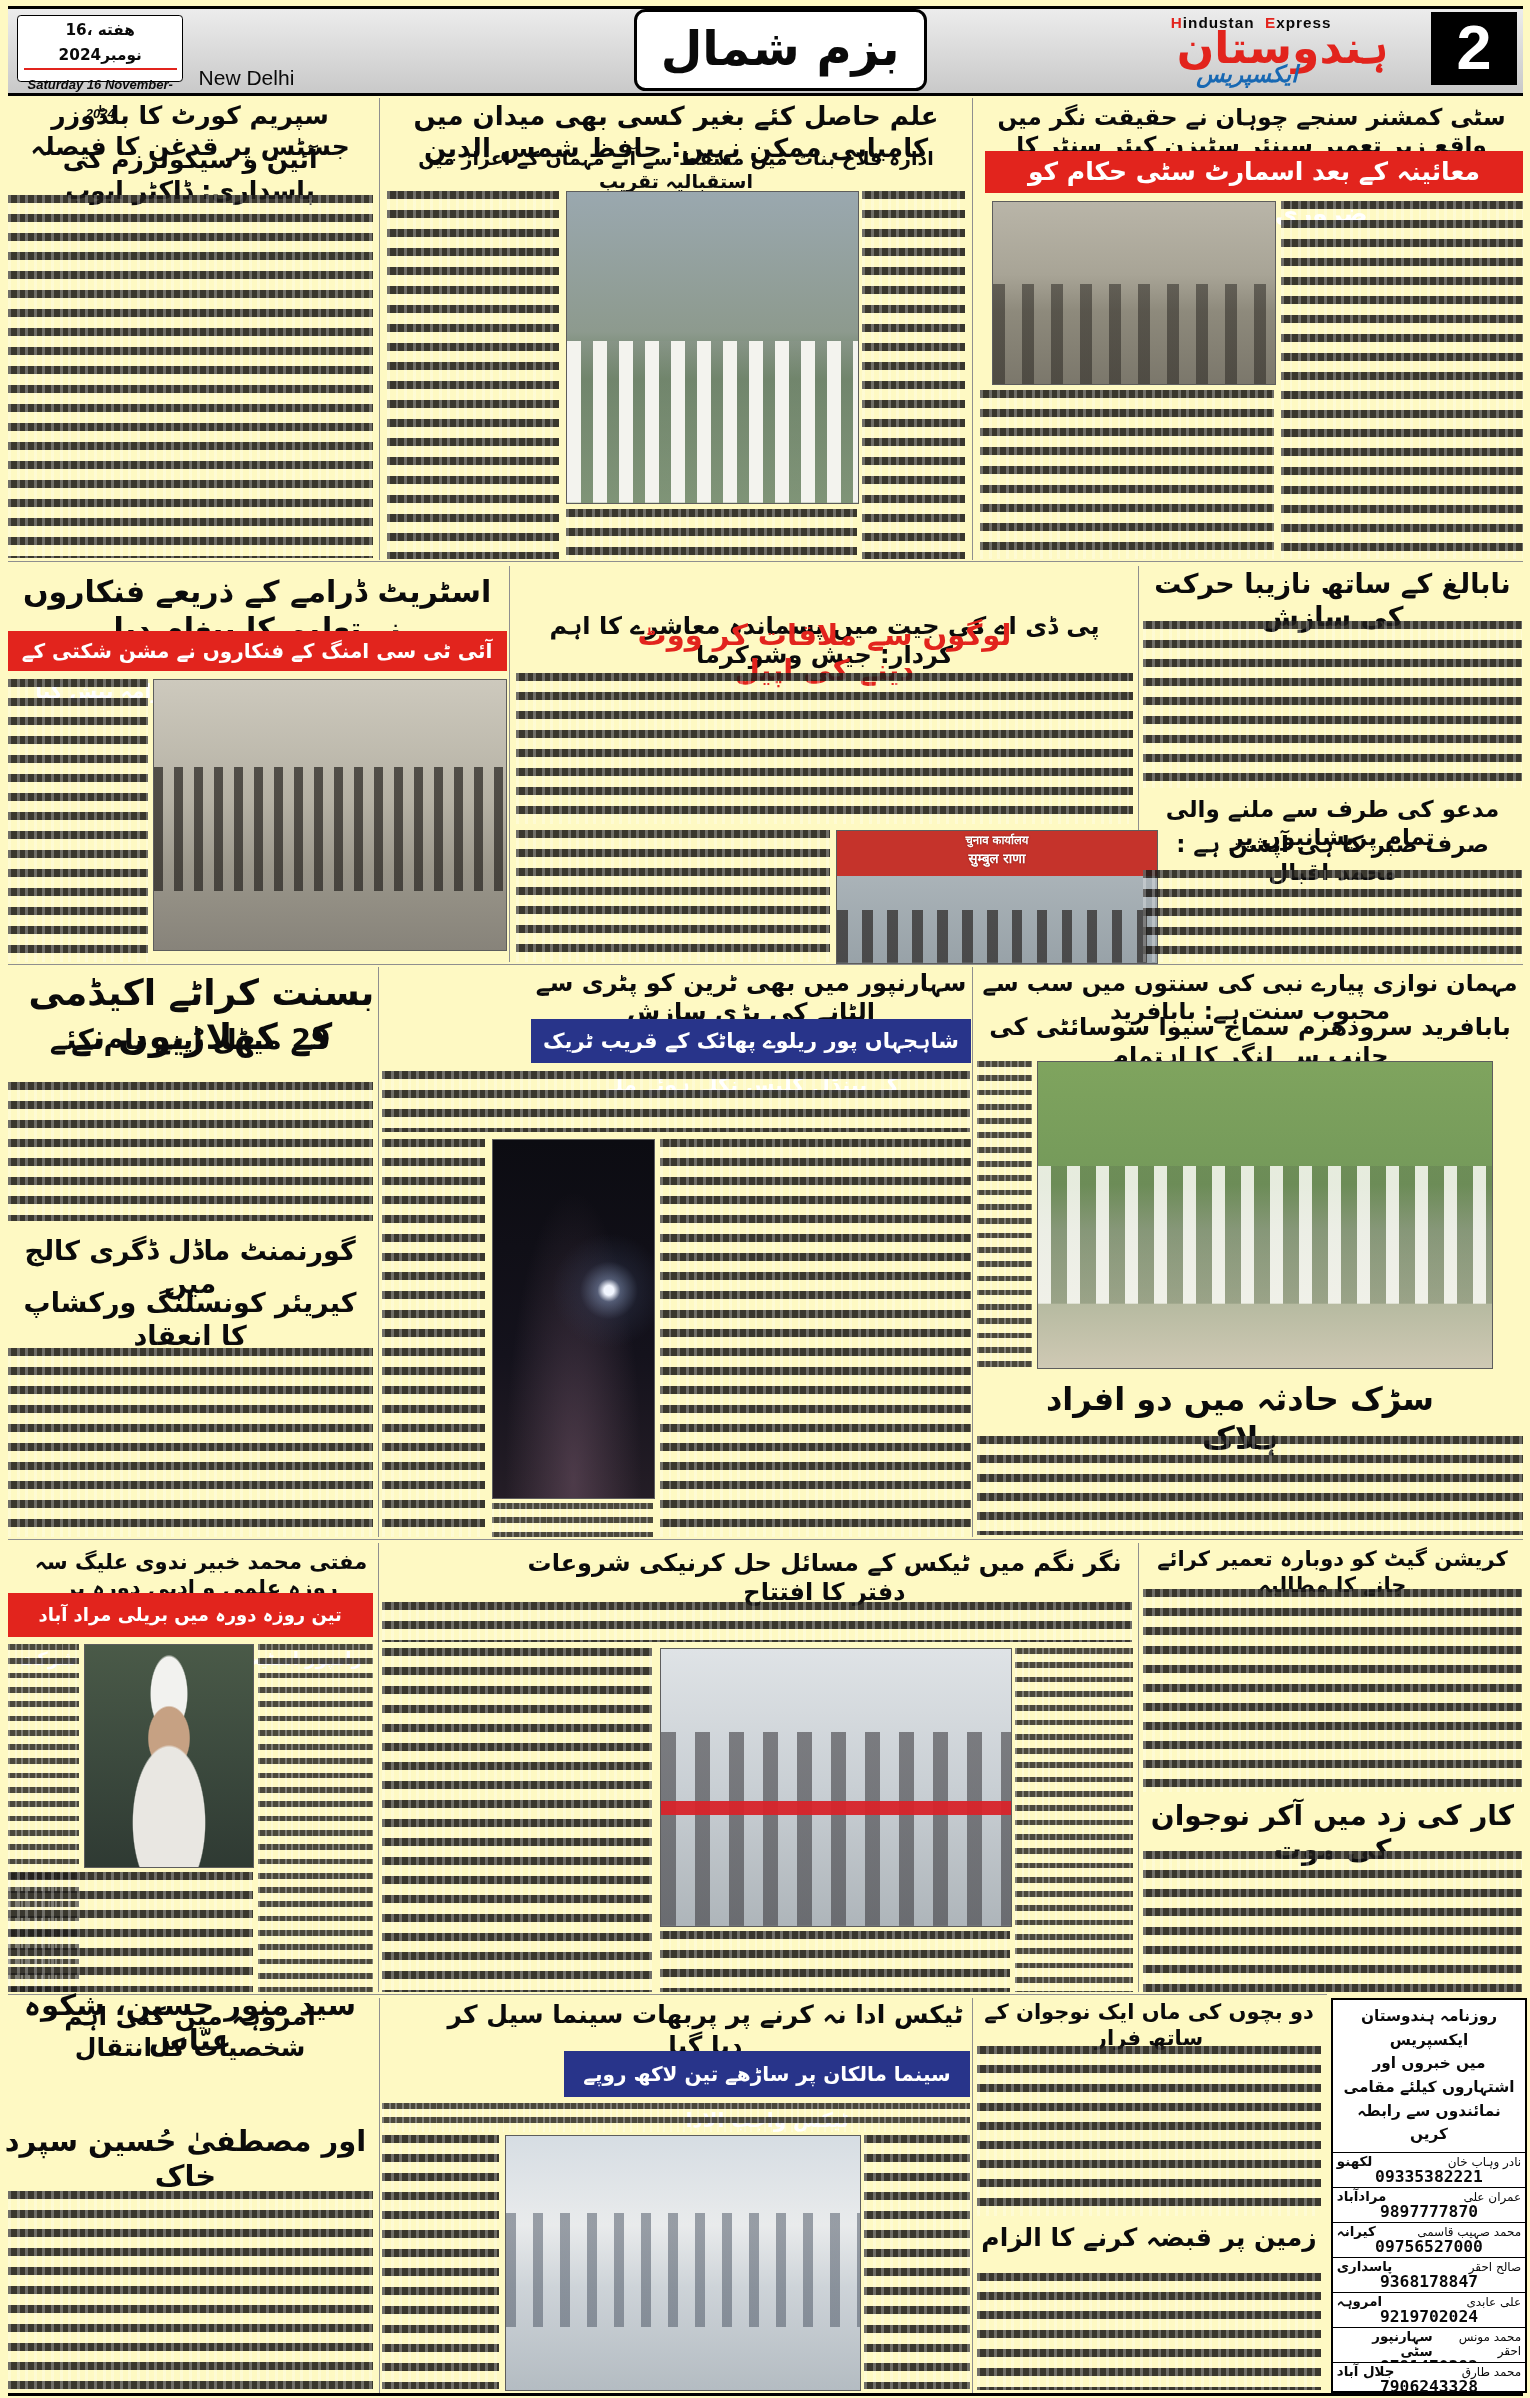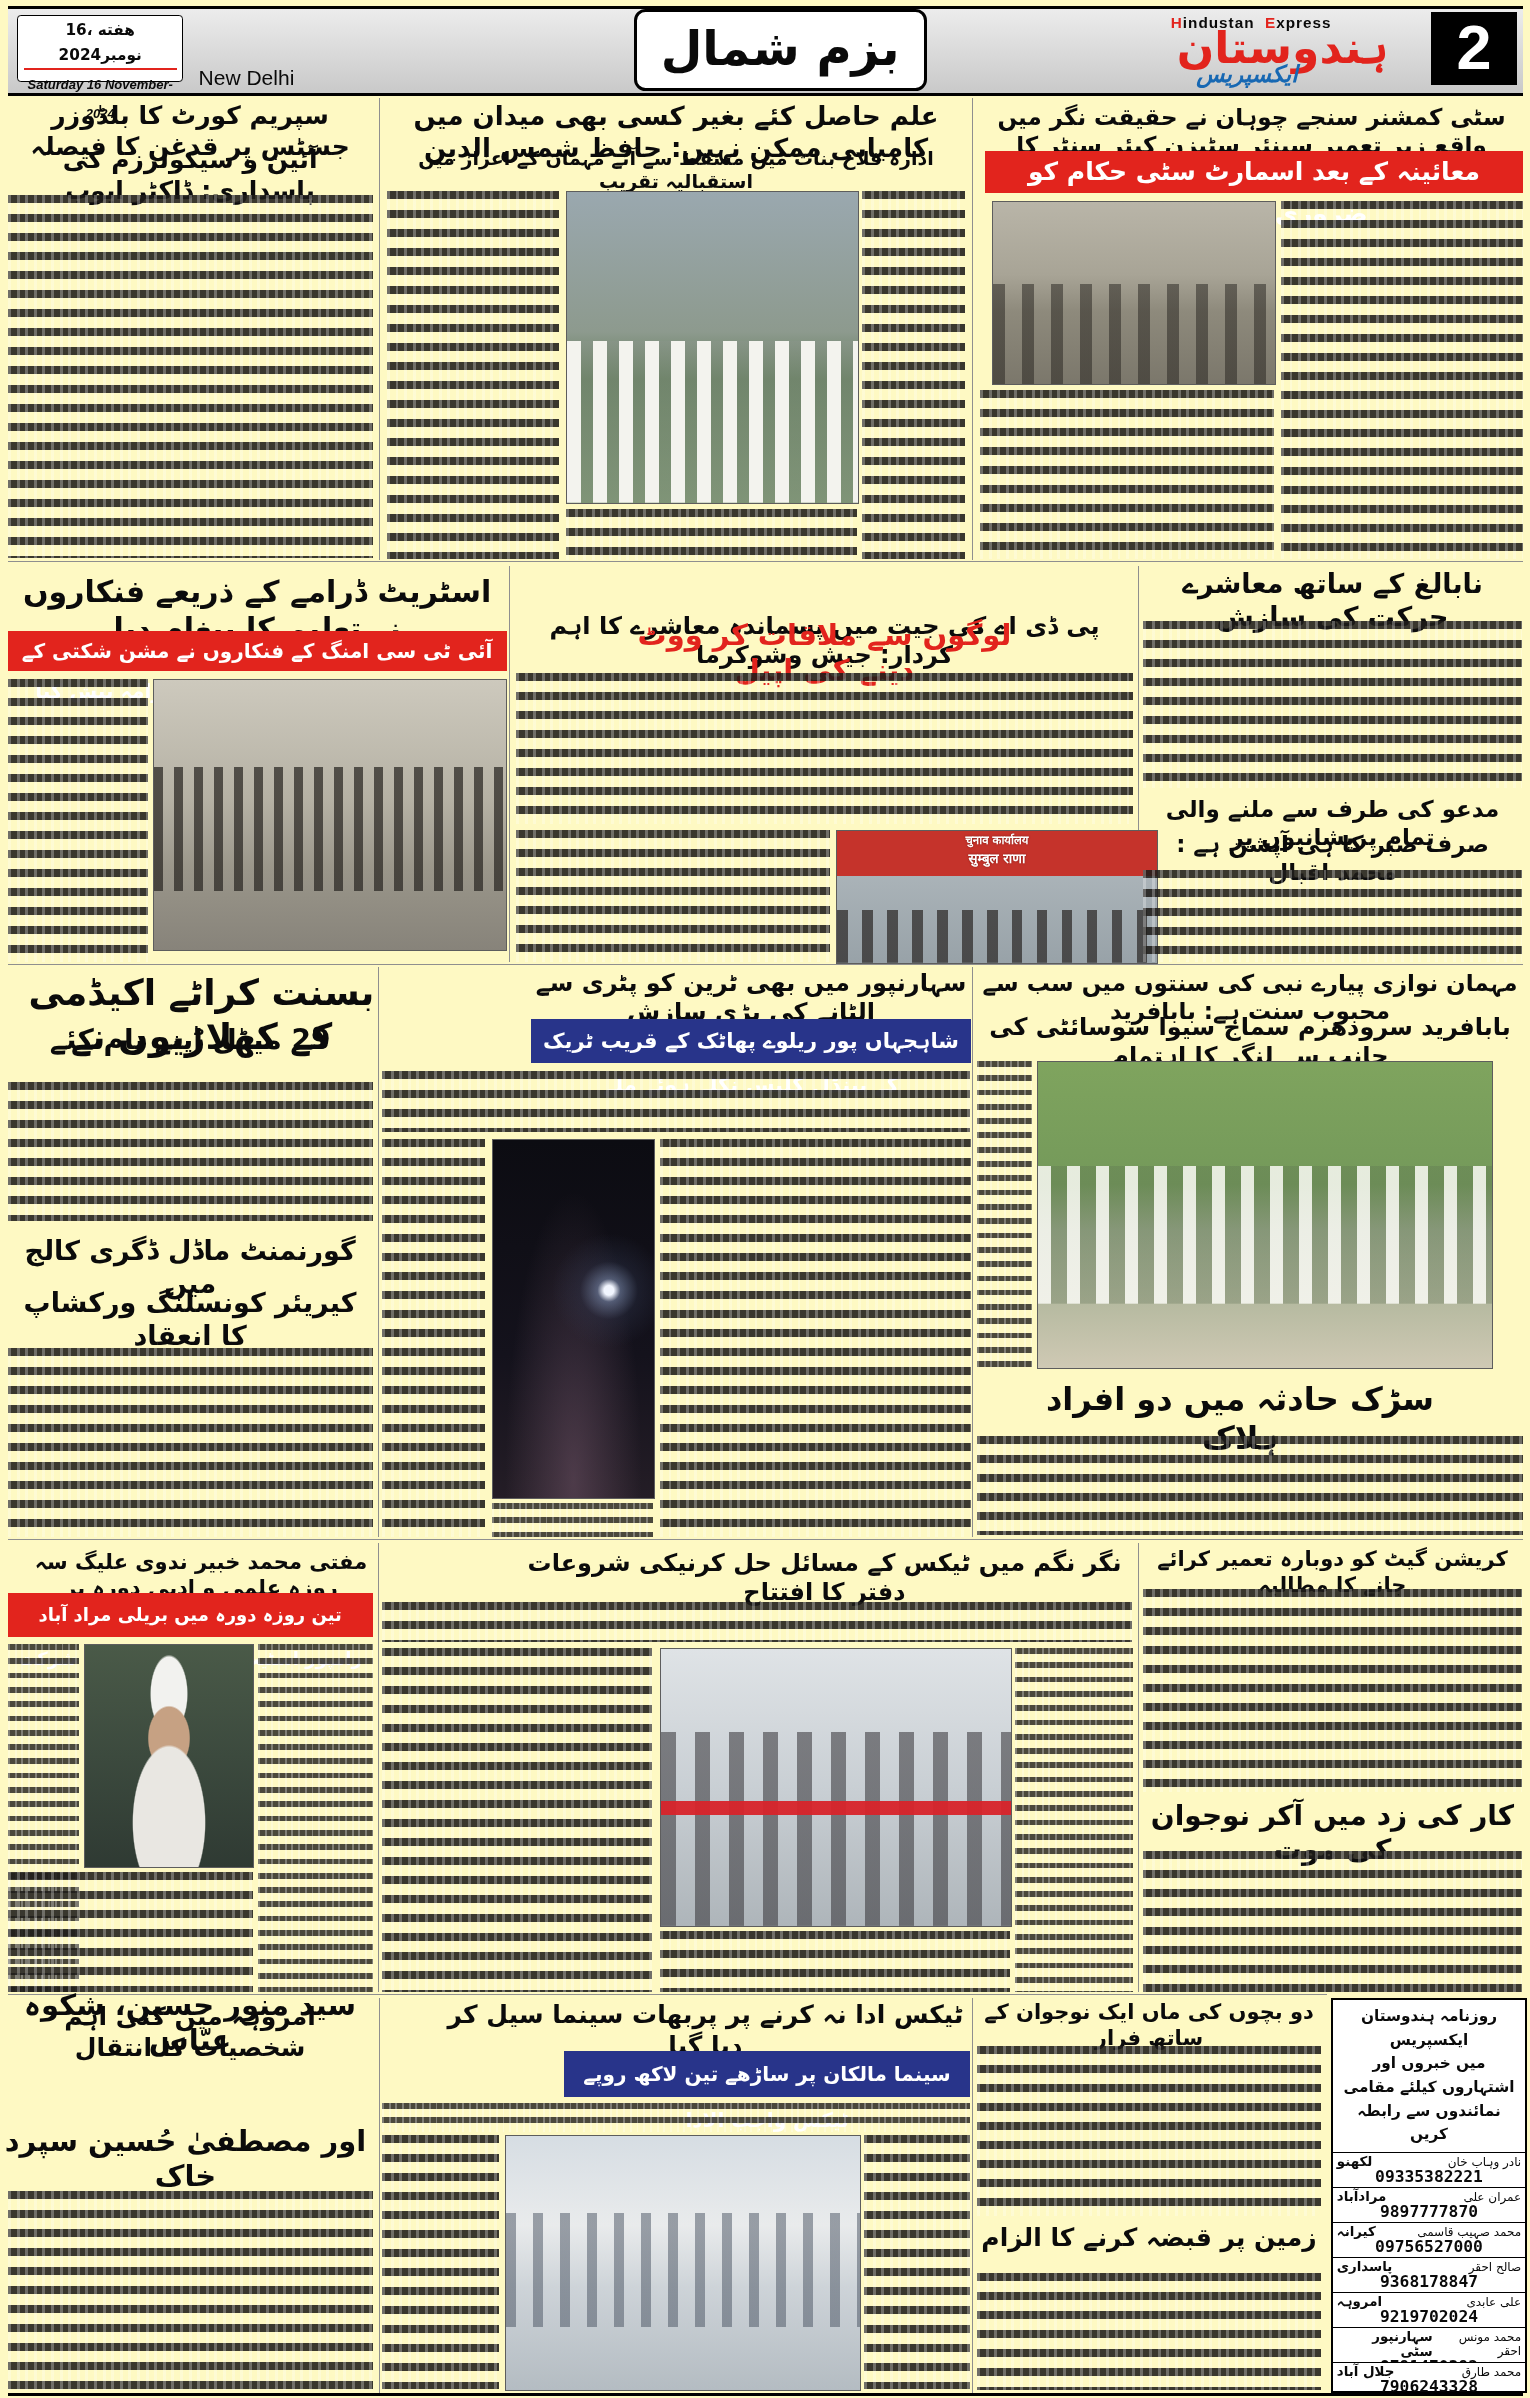--- a/index.html
+++ b/index.html
@@ -151,21 +151,21 @@
 
   <div class="ab hl u" style="left:516px;top:572px;width:617px;font-size:24px;margin-top:40px;">پی ڈی اے کی جیت میں پسماندہ معاشرے کا اہم کردار: جیش وشوکرما</div>
   <div class="ab hl u redtext" style="left:612px;top:618px;width:425px;font-size:29px;">لوگوں سے ملاقات کر ووٹ دینے کی اپیل</div>
   <div class="ab greek" style="left:516px;top:673px;width:617px;height:151px;"></div>
   <div class="ab photo" id="ph-election" style="left:836px;top:830px;width:296px;height:132px;">
     <div class="ab poster-txt" style="left:0;top:1.9px;width:100%;">चुनाव कार्यालय</div>
     <div class="ab poster-txt" style="left:0;top:19px;width:100%;font-size:13.4px;">सुम्बुल राणा</div>
   </div>
   <div class="ab greek" style="left:516px;top:830px;width:314px;height:132px;"></div>
 
-  <div class="ab hl u" style="left:1143px;top:568px;width:379px;font-size:27px;">نابالغ کے ساتھ معاشرے حرکت کی سازش</div>
+  <div class="ab hl u" style="left:1143px;top:568px;width:379px;font-size:27px;">نابالغ کے ساتھ نازیبا حرکت کی سازش</div>
   <div class="ab greek" style="left:1143px;top:621px;width:379px;height:167px;"></div>
   <div class="ab hl u" style="left:1143px;top:795px;width:379px;font-size:23px;">مدعو کی طرف سے ملنے والی تمام پریشانیوں پر</div>
   <div class="ab hl u" style="left:1143px;top:830px;width:379px;font-size:23px;">صرف صبر کا ہی آپشن ہے : محمد اقبال</div>
   <div class="ab greek" style="left:1143px;top:870px;width:379px;height:92px;"></div>
 
   <div class="ab hrule" style="left:7.6px;top:964px;width:1515px;"></div>
 
   <div class="ab vrule" style="left:378px;top:967px;height:570px;"></div>
   <div class="ab vrule" style="left:972px;top:967px;height:570px;"></div>
 

